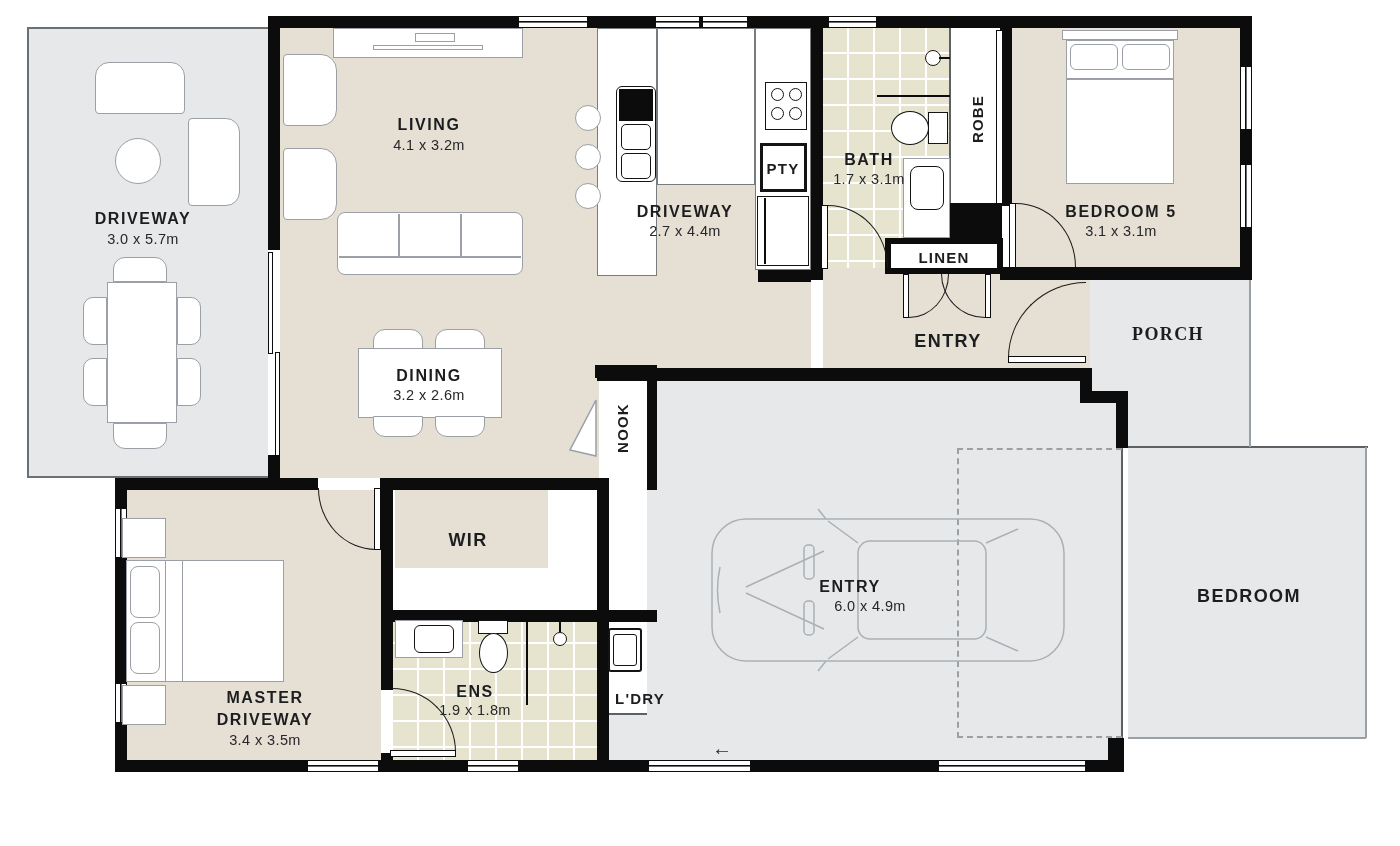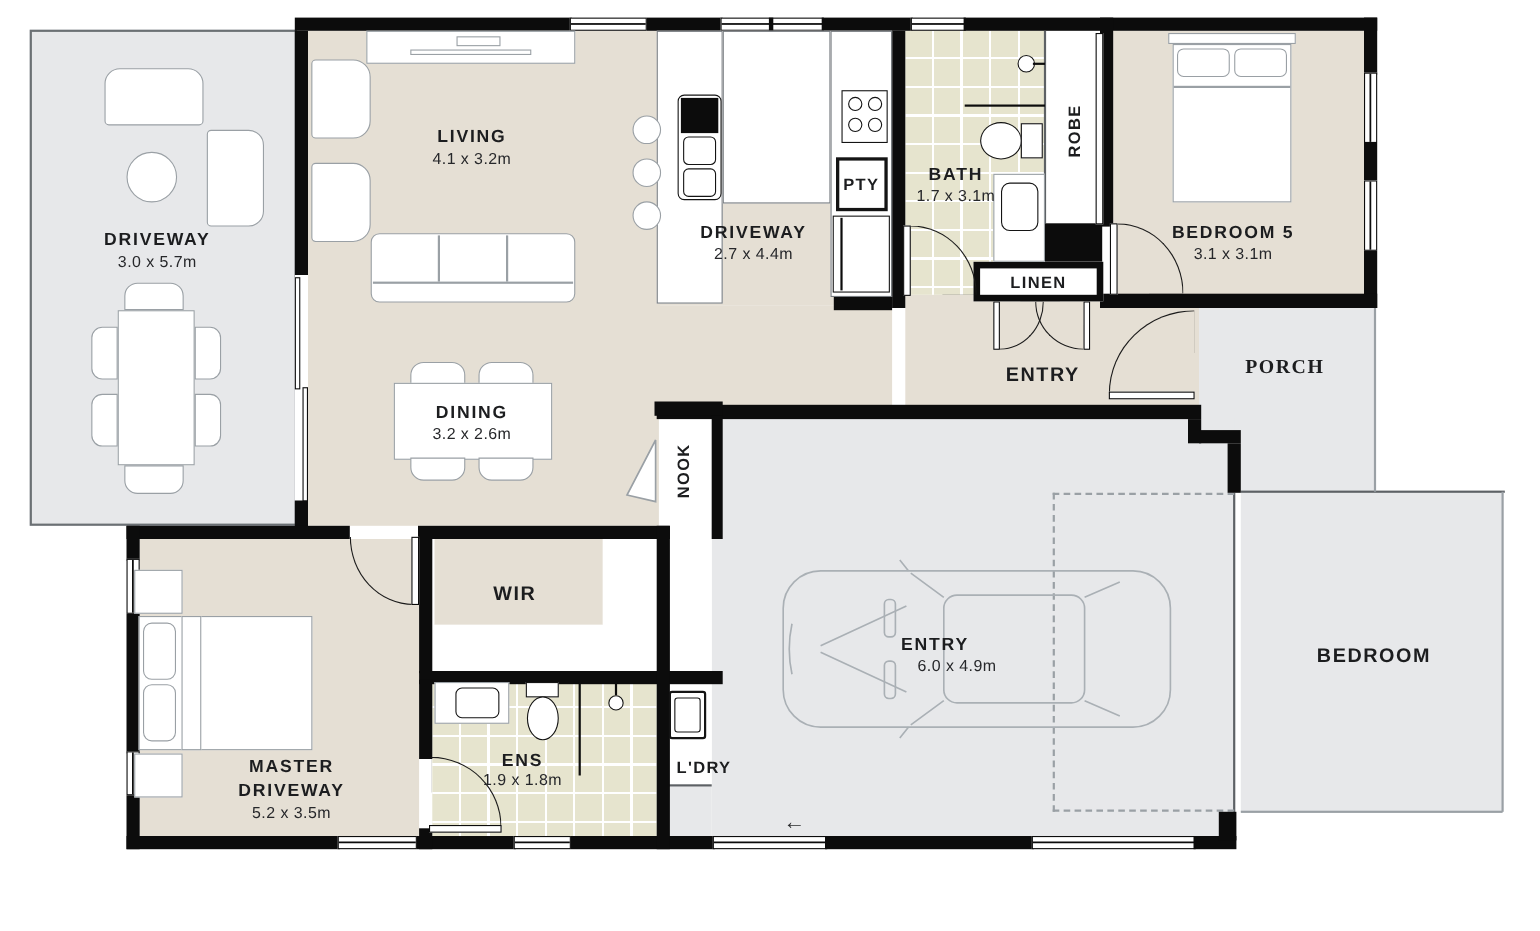--- a/index.html
+++ b/index.html
@@ -281,21 +281,21 @@
   <div class="lbl dim" style="left:869px;top:179px;">1.7 x 3.1m</div>
 
   <div class="lbl" style="left:1121px;top:212px;">BEDROOM 5</div>
   <div class="lbl dim" style="left:1121px;top:231px;">3.1 x 3.1m</div>
 
   <div class="lbl" style="left:429px;top:376px;">DINING</div>
   <div class="lbl dim" style="left:429px;top:395px;">3.2 x 2.6m</div>
 
   <div class="lbl" style="left:265px;top:698px;">MASTER</div>
   <div class="lbl" style="left:265px;top:720px;">DRIVEWAY</div>
-  <div class="lbl dim" style="left:265px;top:740px;">5.2 x 3.5m</div>
+  <div class="lbl dim" style="left:265px;top:740px;">3.4 x 3.5m</div>
 
   <div class="lbl" style="left:475px;top:692px;">ENS</div>
   <div class="lbl dim" style="left:475px;top:710px;">1.9 x 1.8m</div>
 
   <div class="lbl" style="left:850px;top:587px;">ENTRY</div>
   <div class="lbl dim" style="left:870px;top:606px;">6.0 x 4.9m</div>
 
   <div class="lbl mid" style="left:948px;top:341px;">ENTRY</div>
   <div class="lbl mid" style="left:1168px;top:334px;font-family:Liberation Serif, serif;">PORCH</div>
   <div class="lbl mid" style="left:1249px;top:596px;">BEDROOM</div>

